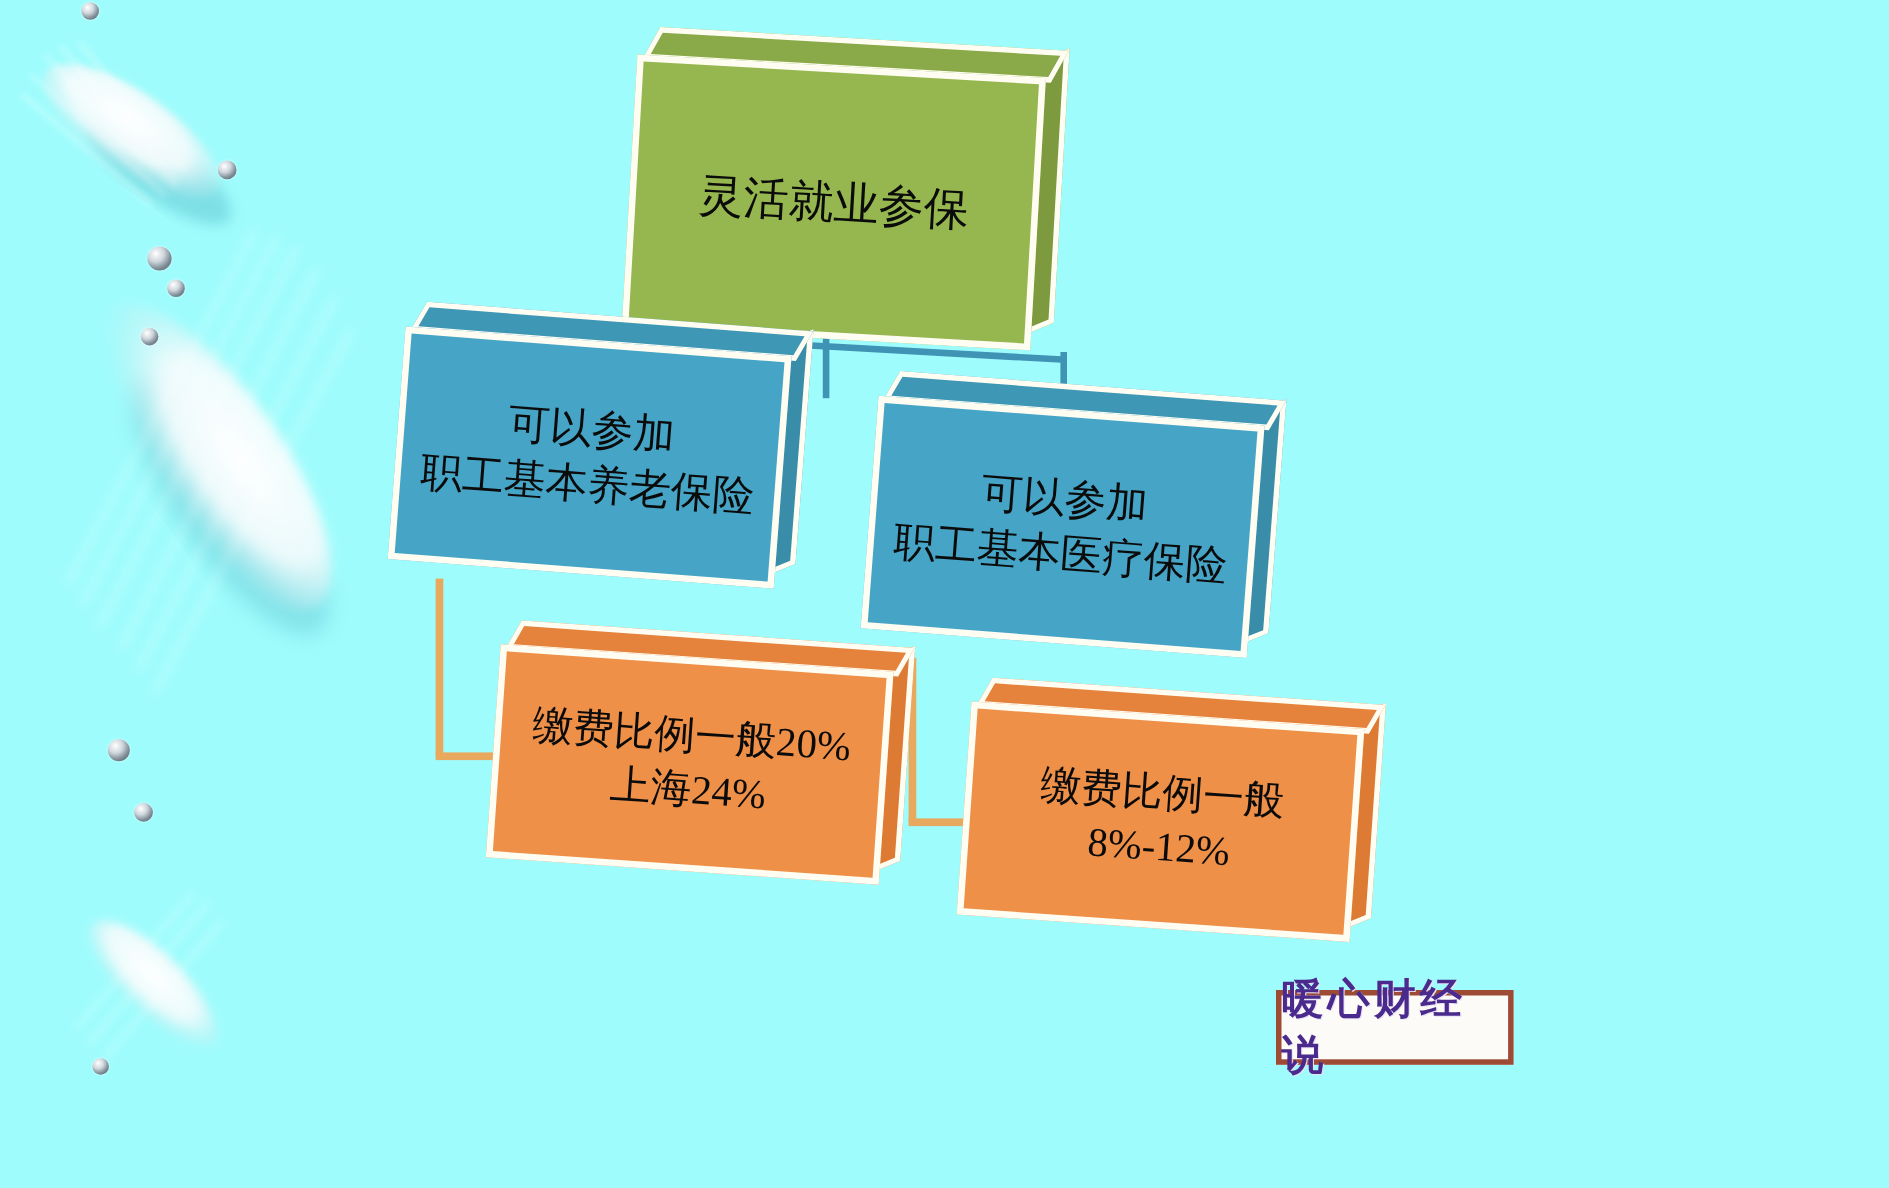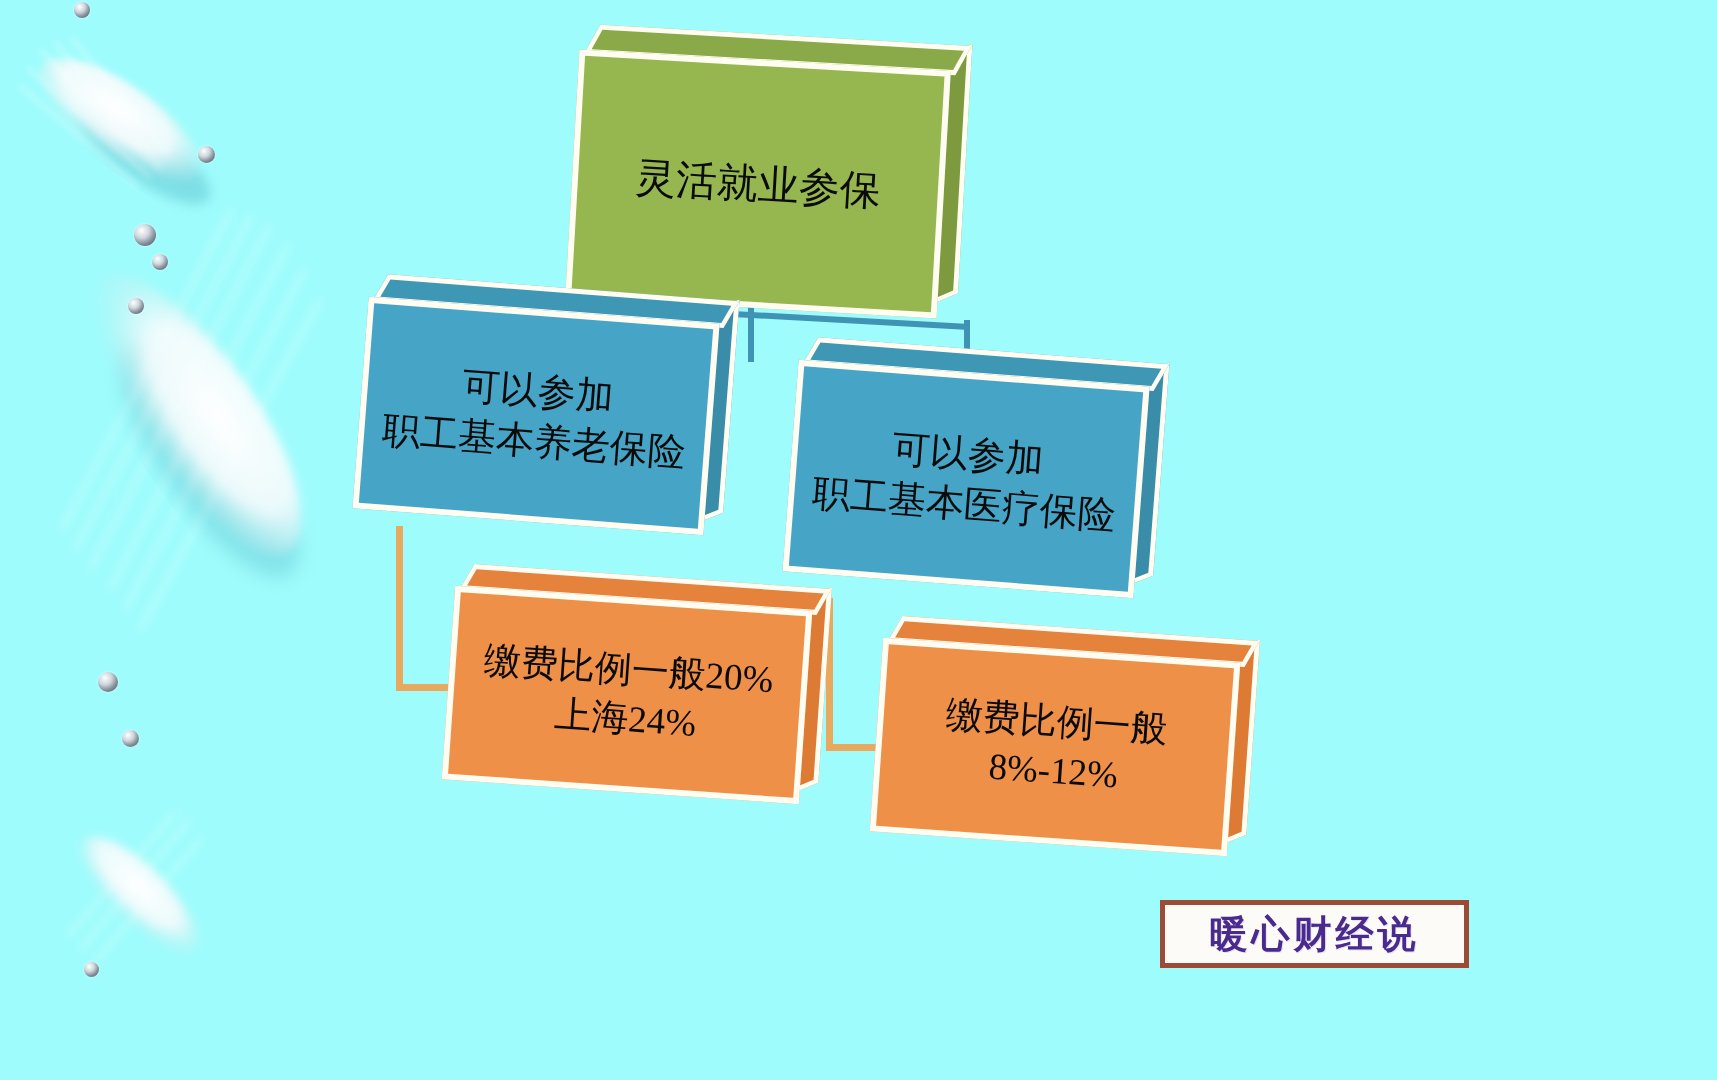--- a/index.html
+++ b/index.html
@@ -221,17 +221,17 @@
   <div class="box orange" style="left:876px;top:650px;width:358px;height:194px;transform:rotate(4.0deg);">
     <div class="top" style="left:11px;top:-23px;width:358px;height:27px;
                 transform:skewX(-26deg);"></div>
     <div class="side" style="left:352px;top:-19px;width:24px;height:196px;
                 transform:skewY(-26deg);"></div>
     <div class="face" style="font-size:37px;">
       <span class="txt">缴费比例一般8%-12%</span>
     </div>
   </div>
 
-  <div id="watermark" style="left:1160px;top:900px;width:309px;height:68px;">
+  <div id="watermark" style="left:1160px;top:900px;width:216px;height:68px;">
     <span class="wm-text" style="font-size:38px;">暖心财经说</span>
   </div>
 
 </div>
 
 </body></html>

